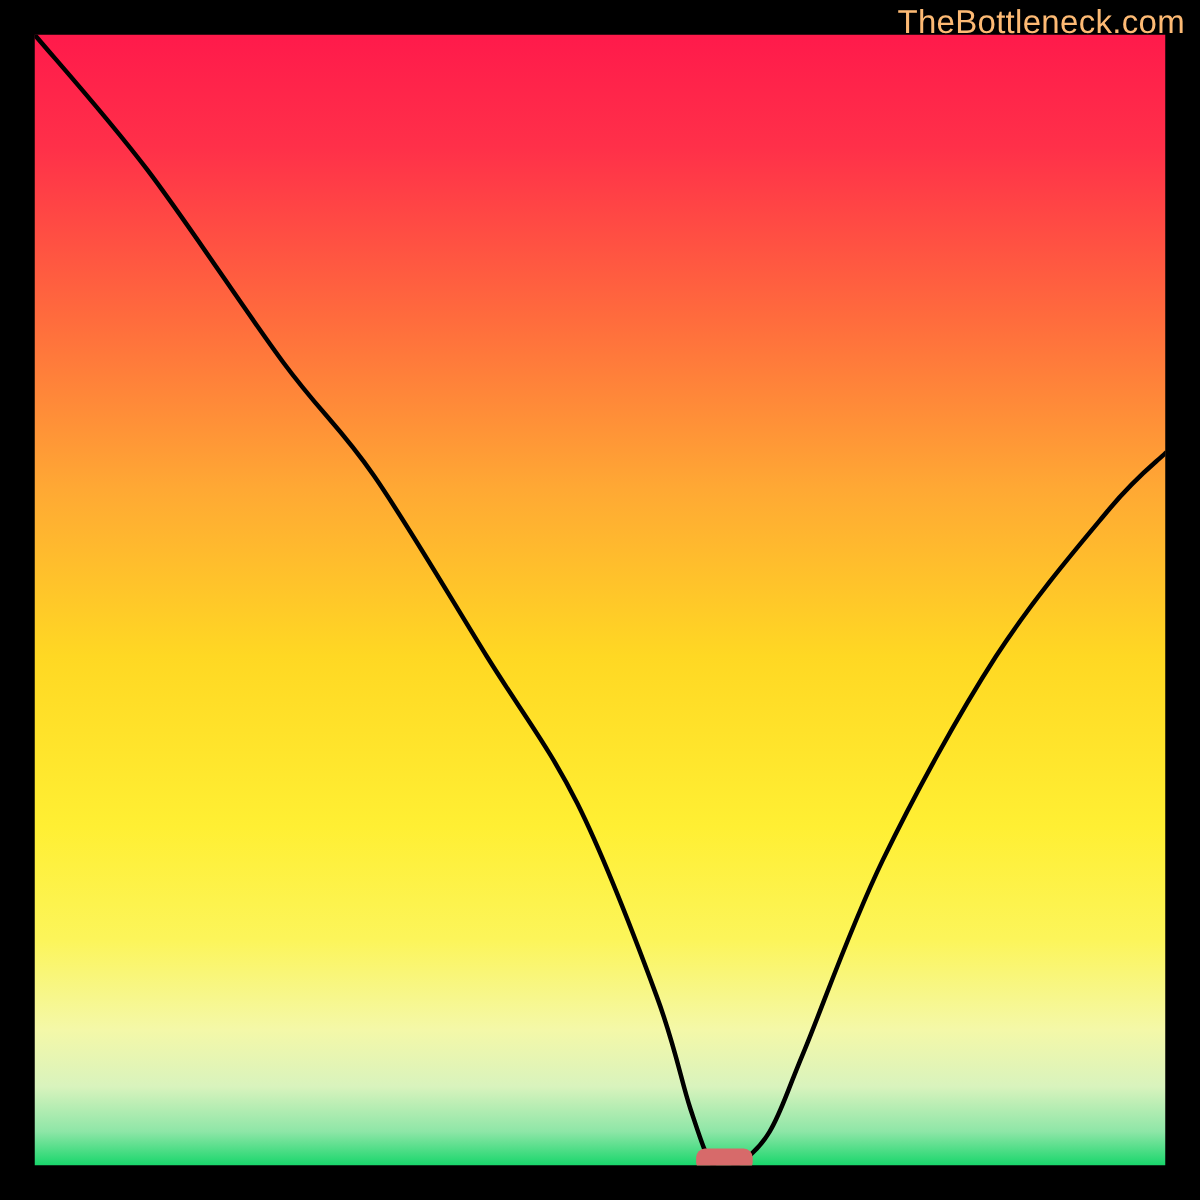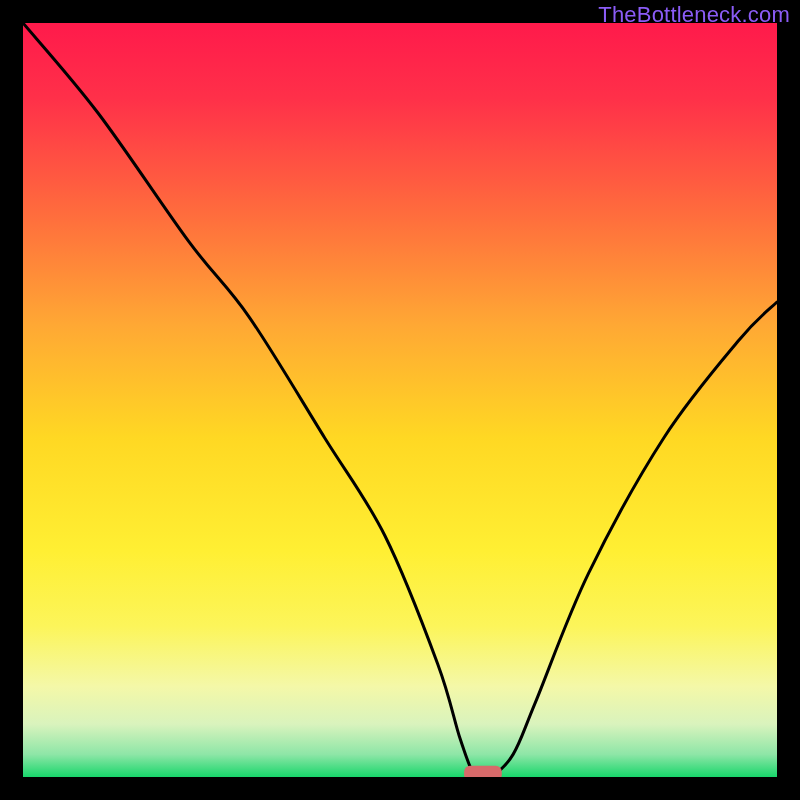--- a/index.html
+++ b/index.html
@@ -26,21 +26,21 @@
     width: 754px;
     height: 754px;
   }
   .plot-area svg {
     display: block;
   }
   .watermark {
     position: absolute;
     top: 2px;
     right: 10px;
-    color: #8b5cf6;
+    color: #fdba74;
     font-size: 22px;
     font-weight: 400;
     letter-spacing: 0.2px;
   }
 </style>
 </head>
 <body>
 
 <div class="frame">
 

